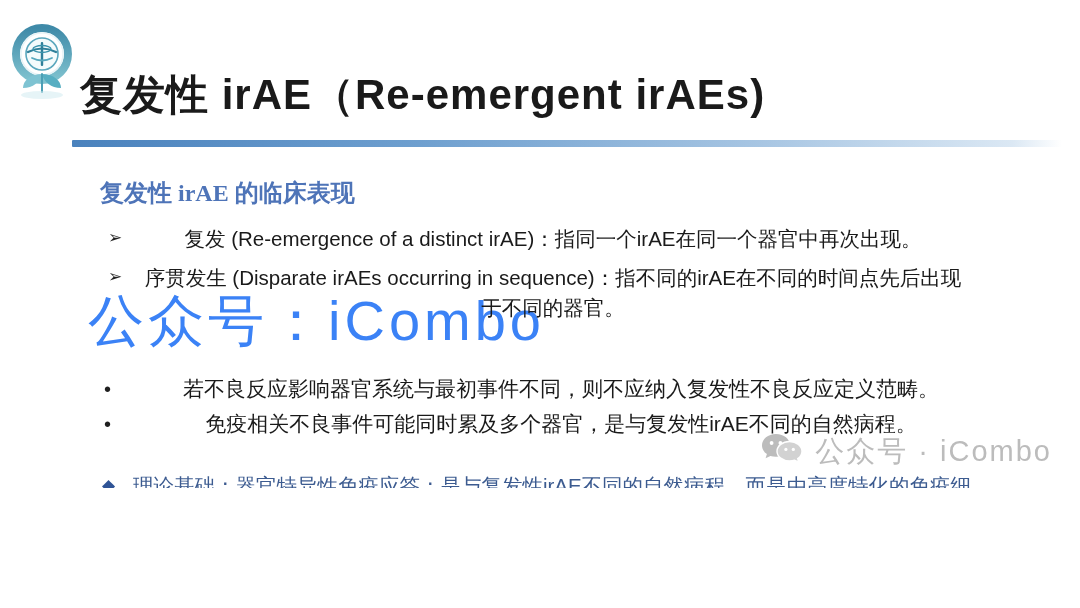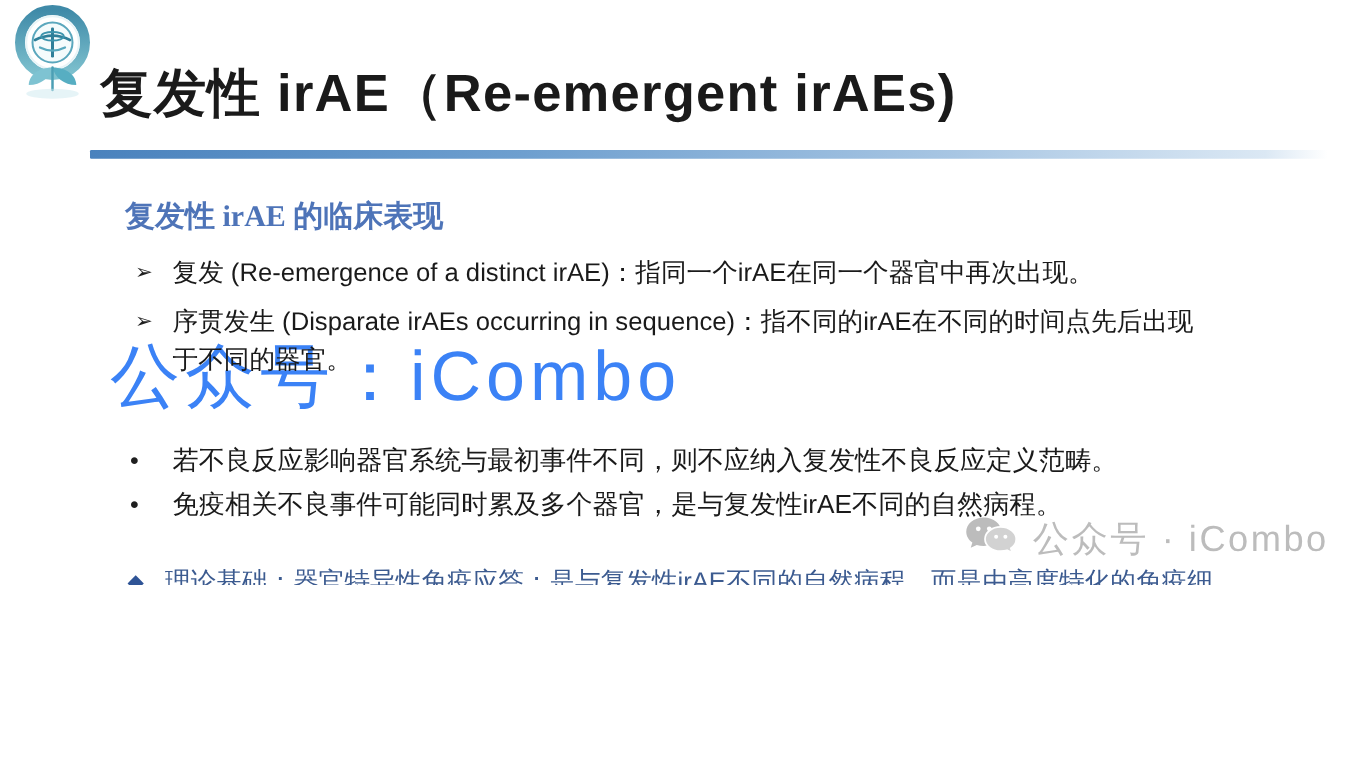--- a/index.html
+++ b/index.html
@@ -9,20 +9,21 @@
   }
   body {
     font-family: "Liberation Sans", "DejaVu Sans", sans-serif;
   }
   .slide {
     position: relative;
     width: 1080px;
     height: 468px;
     background: #ffffff;
     overflow: hidden;
+    margin-top: 20px;
   }
 
   
   .logo {
     position: absolute;
     left: 6px;
     top: 4px;
     width: 72px;
     height: 76px;
   }
@@ -69,20 +70,21 @@
   }
   .bullet-glyph {
     flex: 0 0 auto;
     color: #1f1f1f;
     line-height: 1.45;
   }
   .bullet-text {
     flex: 1 1 auto;
     color: #1a1a1a;
     line-height: 1.45;
+    text-align: center;
   }
 
   
   .arrow-item { left: 108px; width: 860px; font-size: 20.5px; }
   .arrow-item .bullet-glyph { width: 30px; font-size: 17px; padding-top: 2px; }
   .arrow-item .bullet-text { font-size: 20.5px; }
 
   #arrow-1 { top: 204px; }
   #arrow-2 { top: 243px; }
 
@@ -118,21 +120,21 @@
     color: #3b82f6;
     letter-spacing: 4px;
     white-space: nowrap;
     z-index: 0;
     pointer-events: none;
   }
   .content-layer { position: relative; z-index: 2; }
 
   .watermark-bottom {
     position: absolute;
-    right: 17px;
+    right: 28px;
     bottom: 16px;
     display: flex;
     align-items: flex-start;
     gap: 12px;
     color: #bcbcbc;
     font-size: 29px;
     letter-spacing: 2px;
     white-space: nowrap;
   }
   .wechat-icon { flex: 0 0 auto; }

